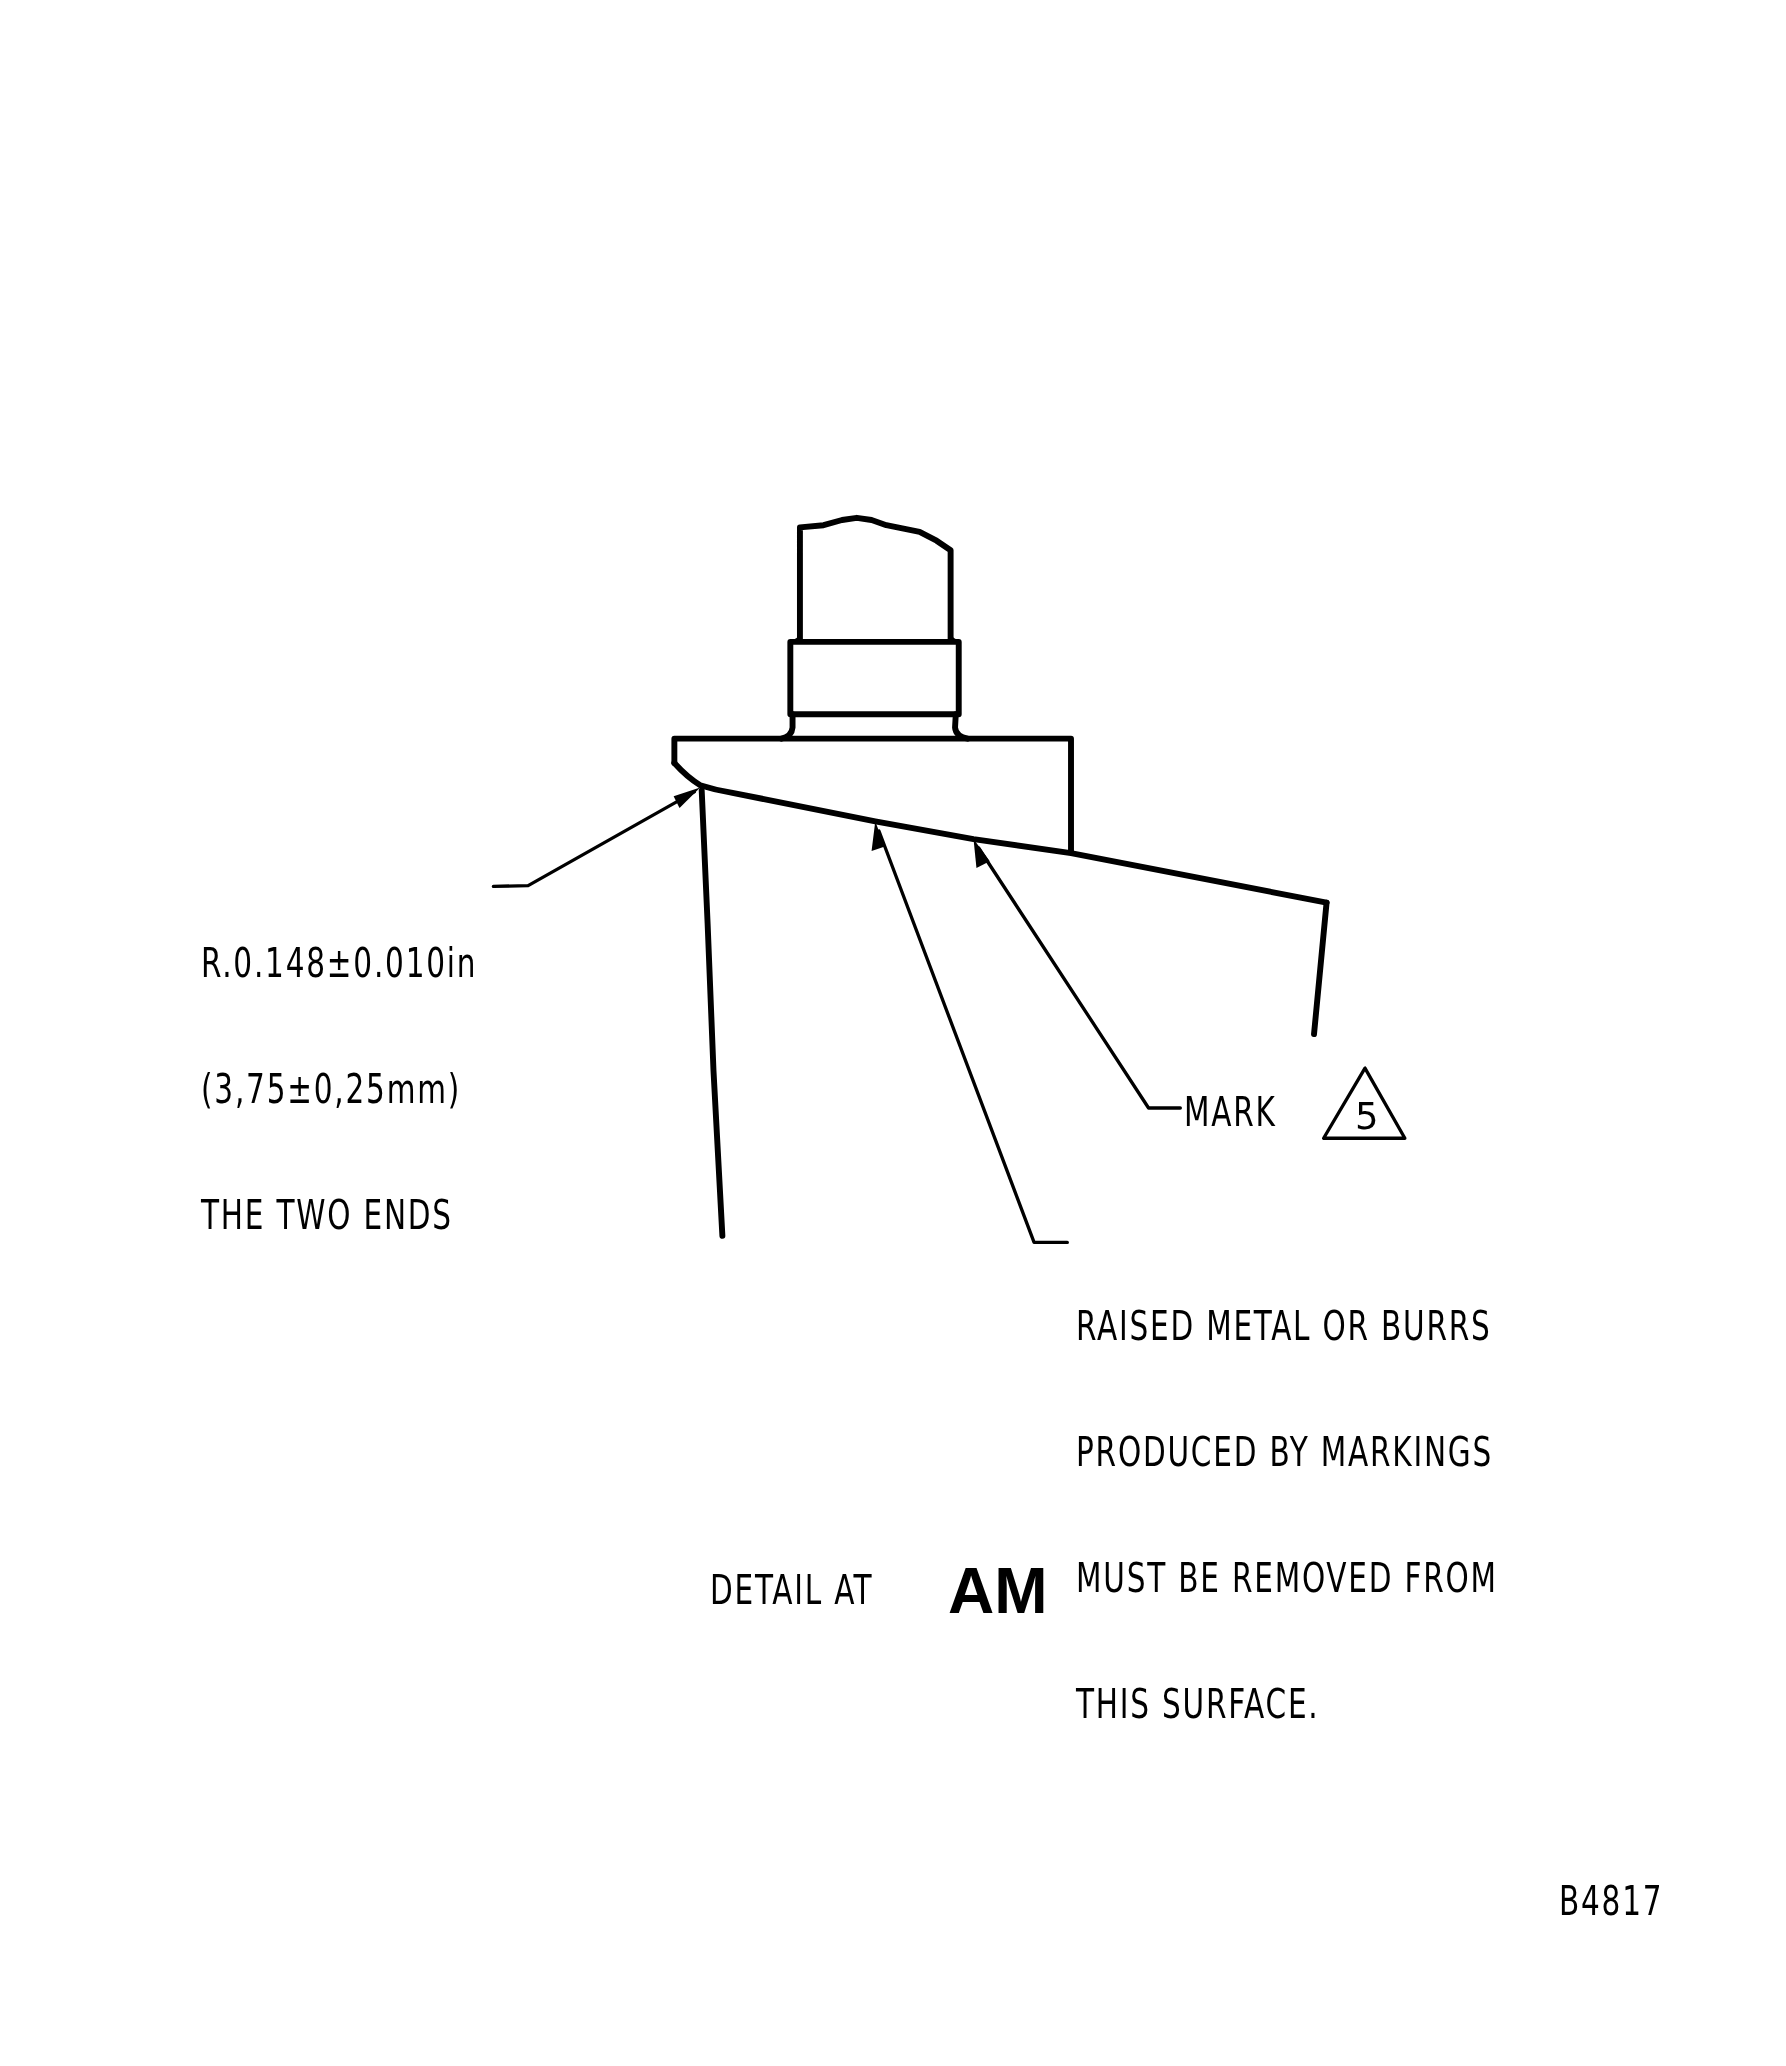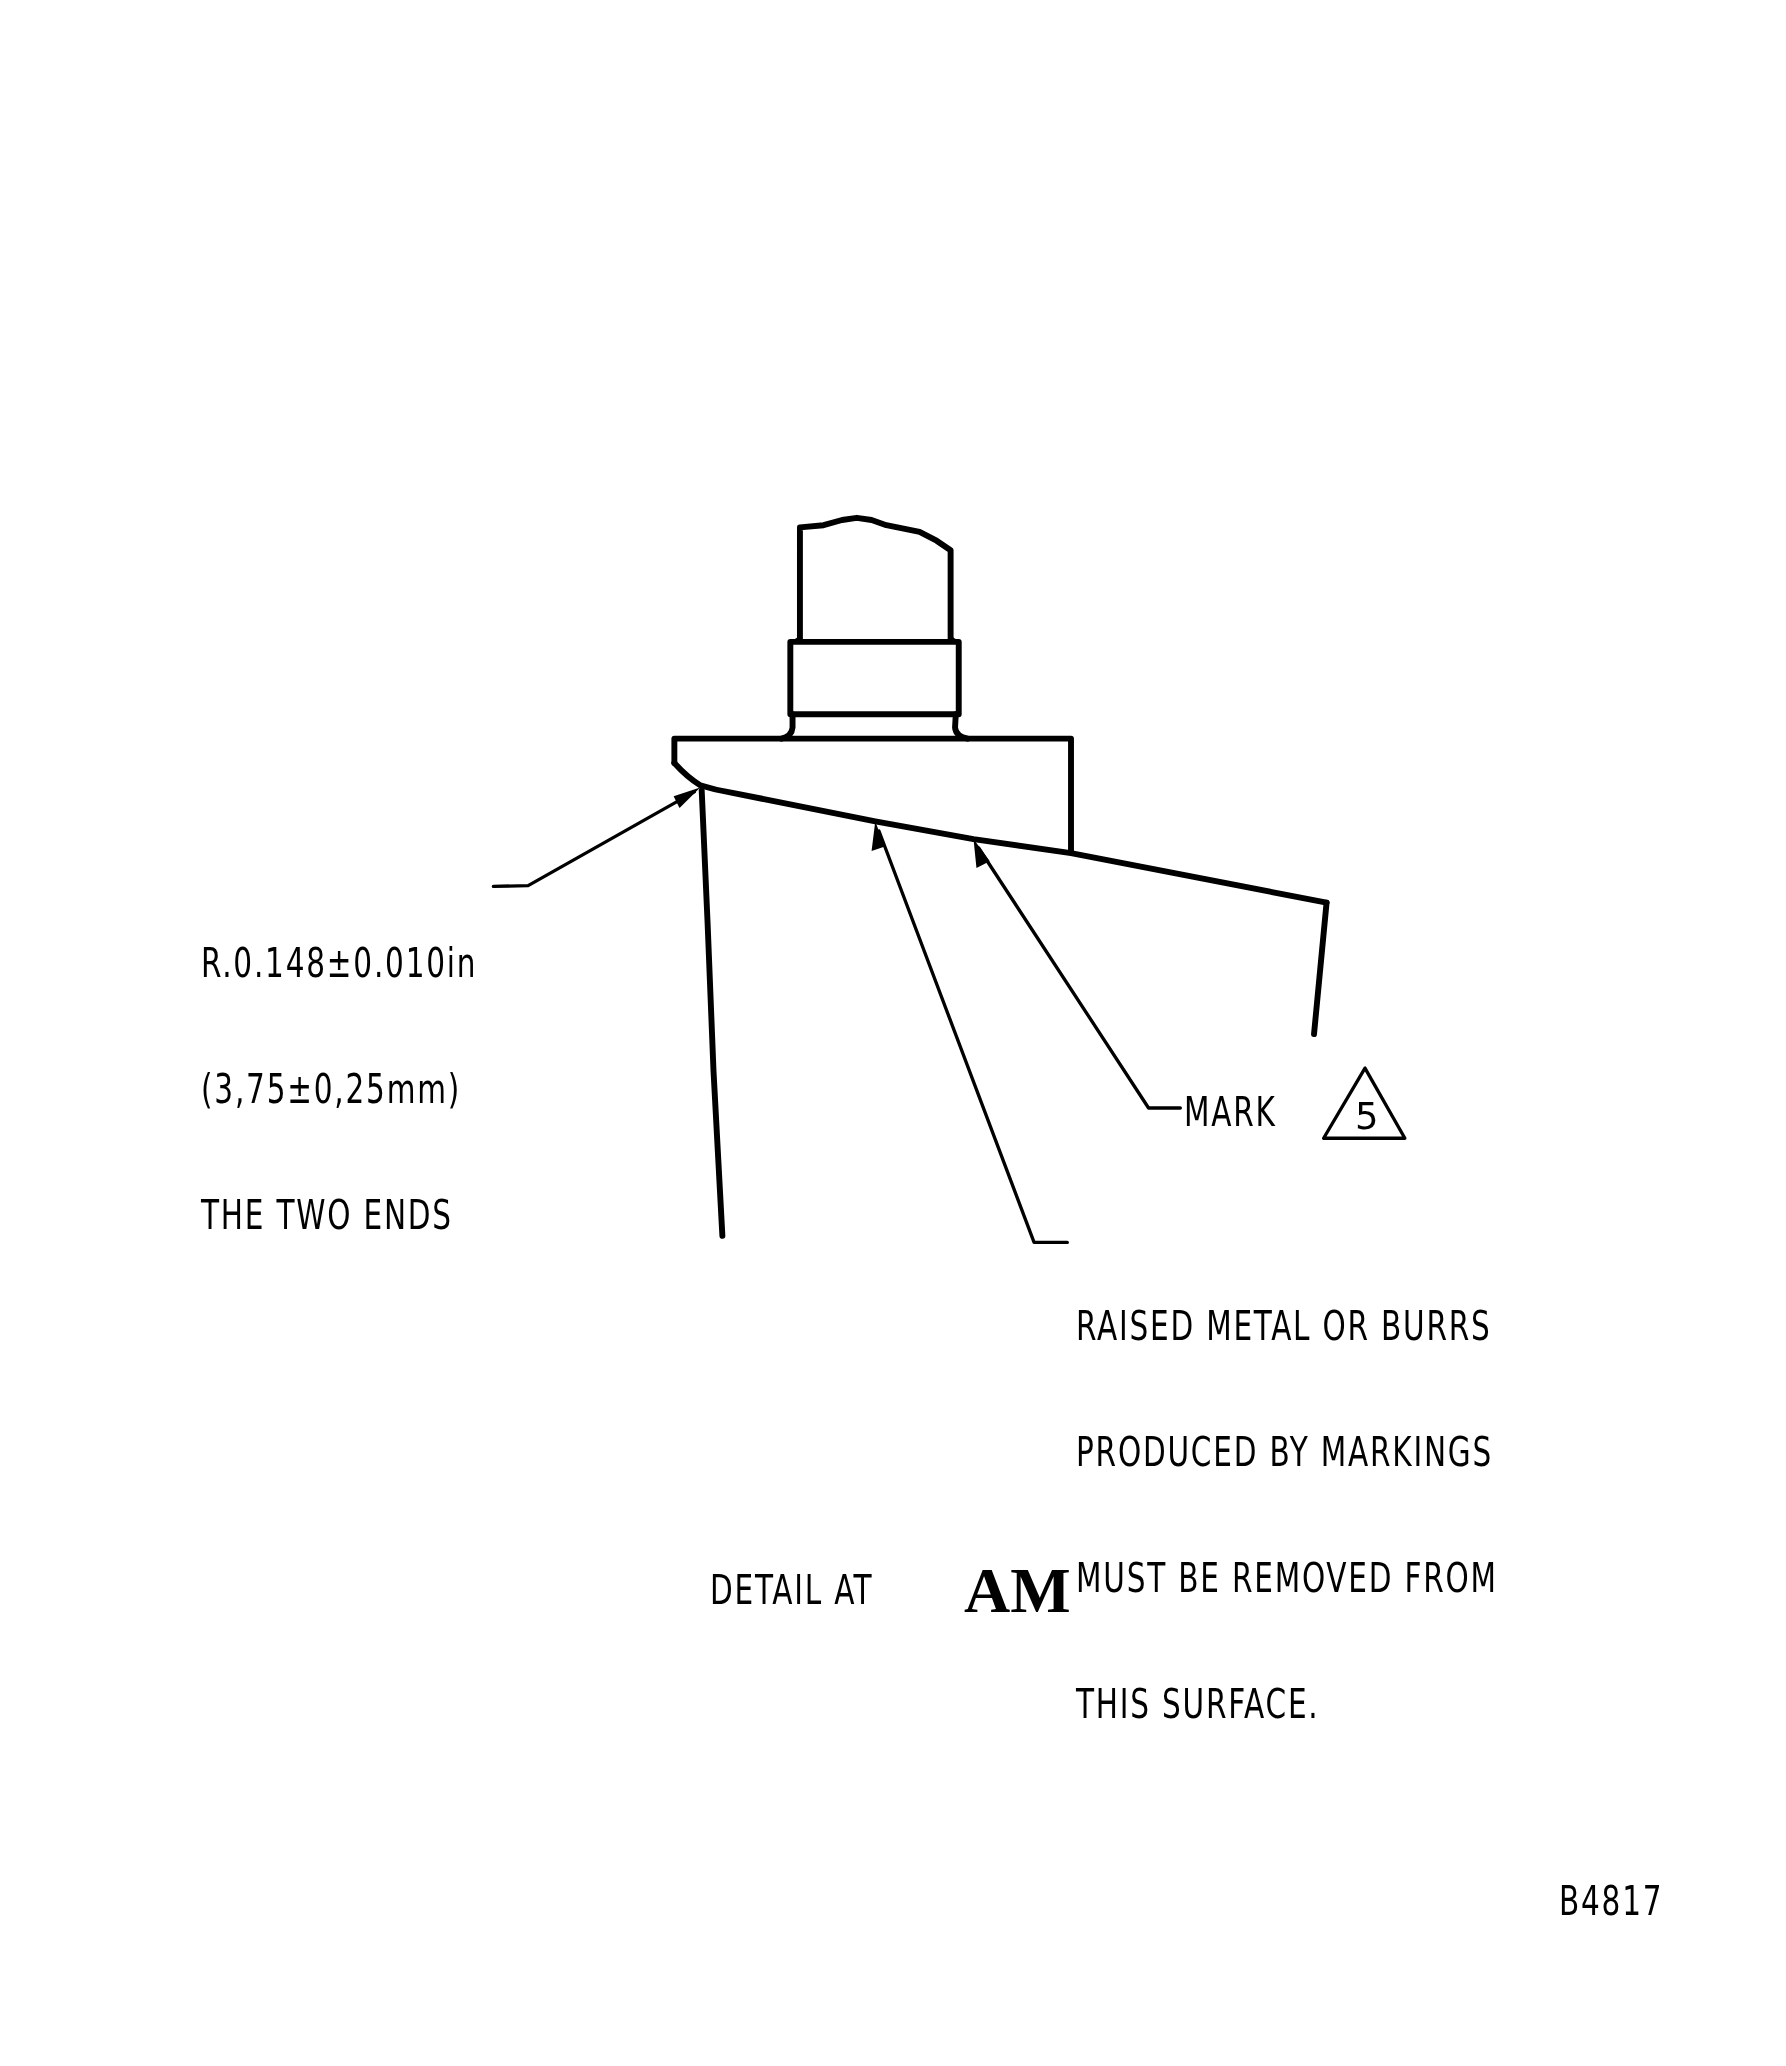--- a/index.html
+++ b/index.html
@@ -4,21 +4,21 @@
   <style>
     html, body { margin: 0; padding: 0; background: #ffffff; }
     body { width: 1786px; height: 2066px; position: relative; overflow: hidden; }
     #canvas { position: absolute; left: 0; top: 0; width: 1786px; height: 2066px; }
     .ln { fill: none; stroke: #000000; stroke-linecap: round; stroke-linejoin: round; }
     .thick { stroke-width: 8; }
     .thin { stroke-width: 4.5; }
     .lbl { position: absolute; font-family: "Liberation Sans Narrow", "Liberation Sans", sans-serif; color: #000; white-space: pre; line-height: 1; }
     .cad { font-family: "DejaVu Sans Condensed", "DejaVu Sans", sans-serif; font-weight: normal; font-size: 40px; letter-spacing: 2.2px; transform-origin: 0 0; }
     .note-line { display: block; height: 46px; }
-    .bold-am { font-family: Liberation Serif, serif; font-weight: bold; font-size: 64px; margin-left: 16px; }
+    .bold-am { font-family: Liberation Sans, sans-serif; font-weight: bold; font-size: 64px; }
     .tri-num { position: absolute; font-family: "DejaVu Sans", sans-serif; font-size: 37px; }
   </style>
 </head>
 <body>
 
 <svg id="canvas" viewBox="0 0 2418 2797" xmlns="http://www.w3.org/2000/svg">
 
   <path class="ln thick" d="M1083,866 L1083,714 L1115,711 L1140,704 L1160,701 L1180,704 L1200,711 L1245,720 L1268,732 L1287,745 L1287,866"></path>
 
   <path class="ln thin" d="M1083,860 Q1083,866 1072,869"></path>

